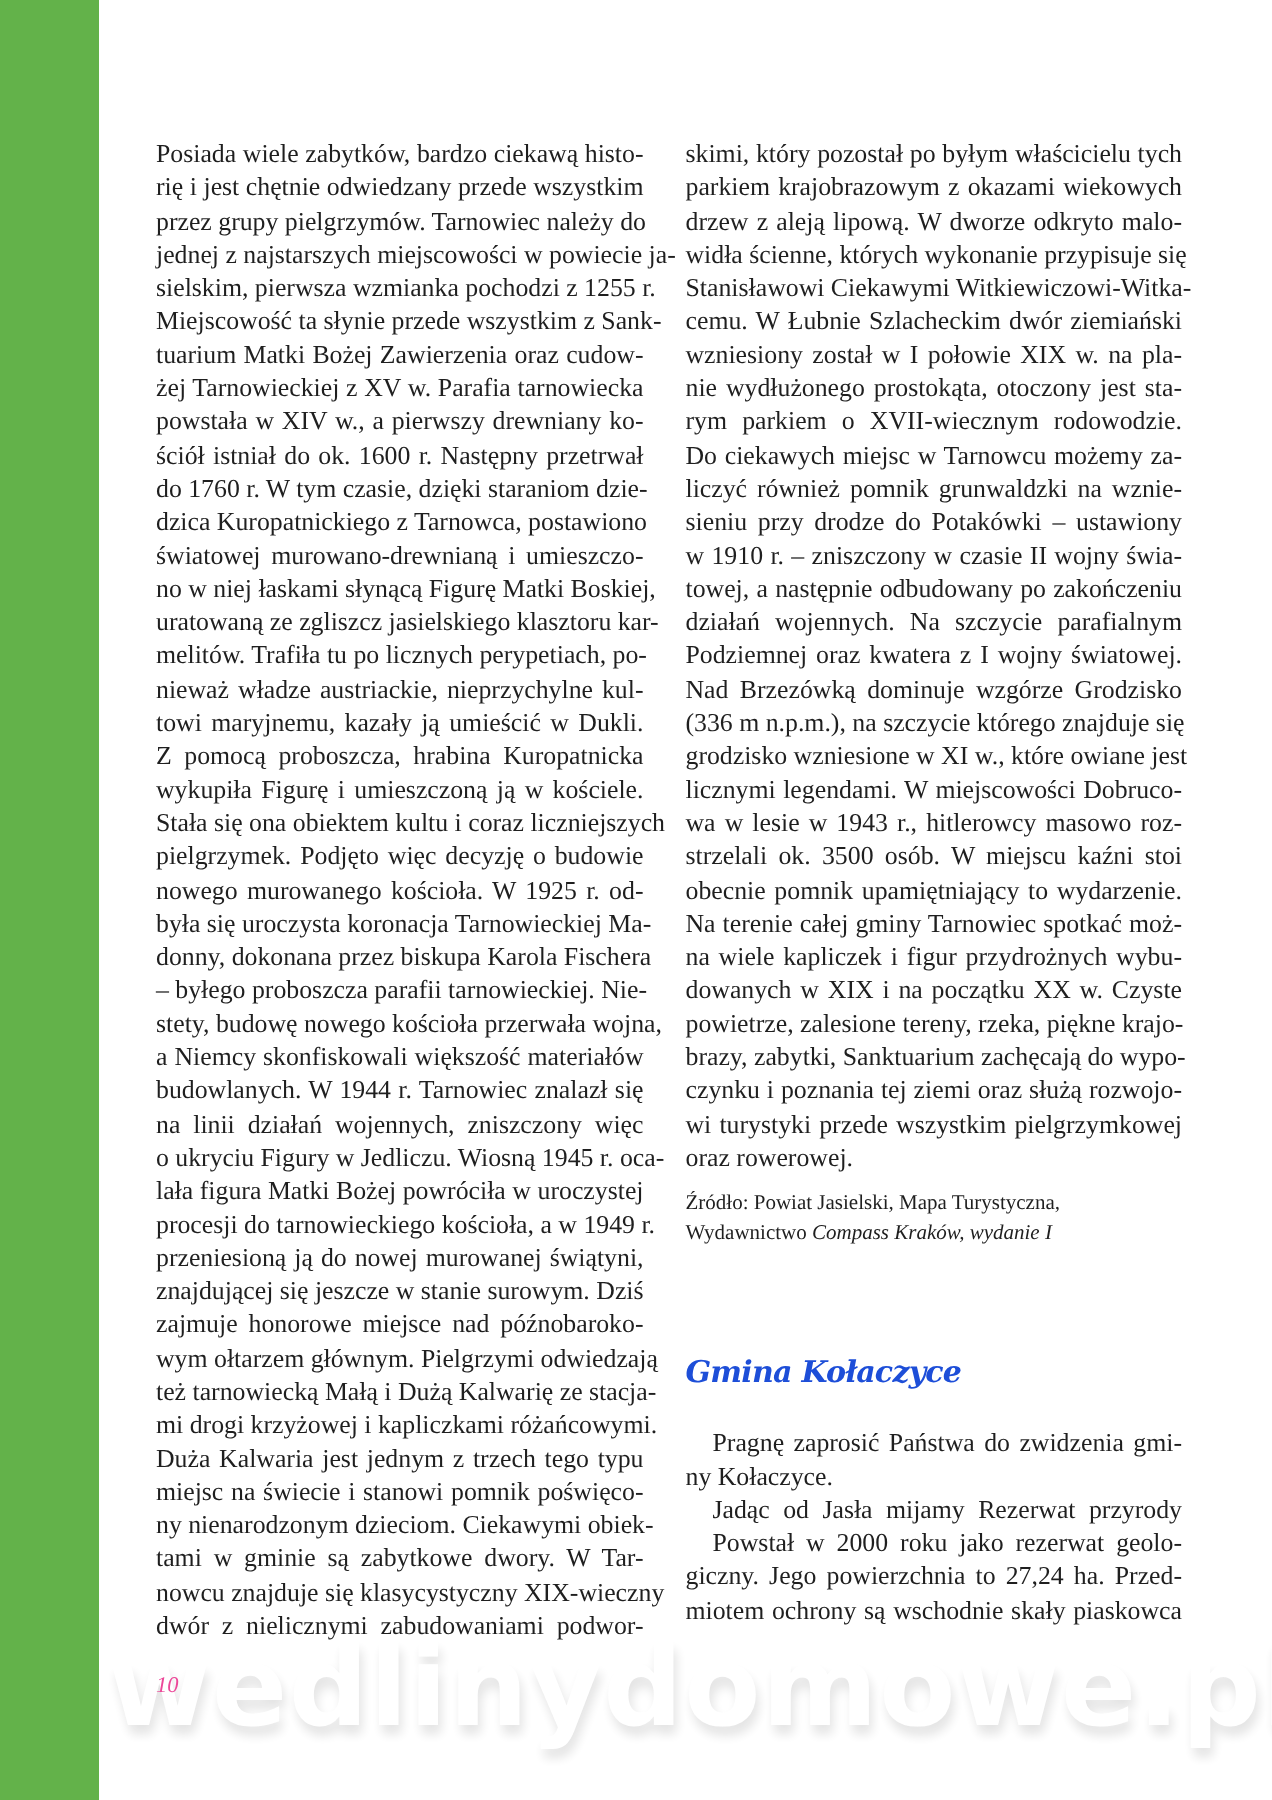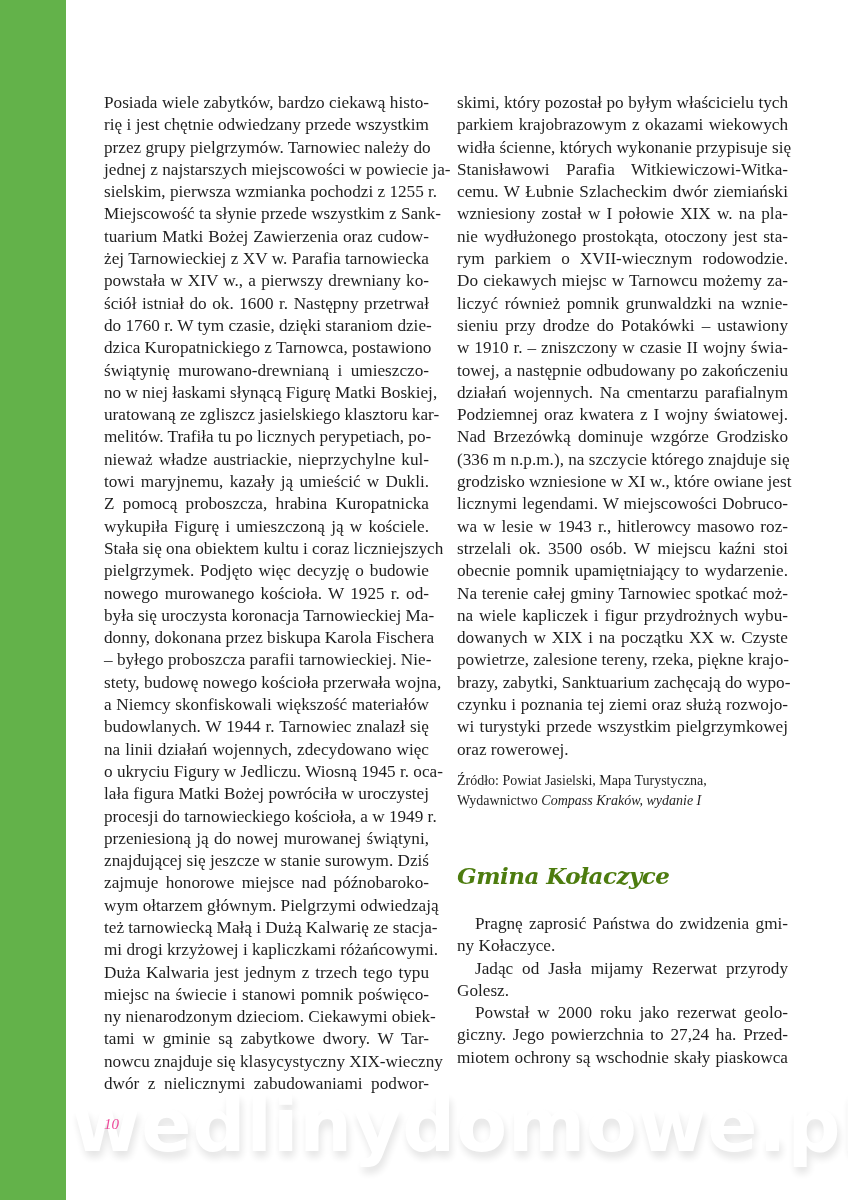--- a/index.html
+++ b/index.html
@@ -24,23 +24,23 @@
   .col .ln.last { text-align-last: left; }
   .col .ln.indent { padding-left: 18px; }
   #left-col { left: 104px; width: 325px; }
   #right-col { left: 457px; width: 331px; }
   .source {
     margin-top: 10px; font-size: 14px; line-height: 20px;
   }
   .source .ln { height: 20px; text-align-last: left; }
   .source em { font-style: italic; }
   .section-heading {
-    margin-top: 50px; margin-bottom: 20px;
+    margin-top: 66px; margin-bottom: 20px;
     font-family: "DejaVu Serif", serif; font-style: italic; font-weight: bold;
-    font-size: 23px; line-height: 30px; color: #4d7c0f; letter-spacing: -0.5px;
+    font-size: 20px; line-height: 30px; color: #1d4ed8; letter-spacing: -0.5px;
     height: 32px;
   }
   .page-number {
     position: absolute; left: 104px; top: 1116px;
     font-style: italic; font-size: 15px; color: #ec4899;
   }
   .watermark {
     position: absolute; left: 72px; top: 1082px; width: 720px;
     font-family: "DejaVu Sans", sans-serif; font-weight: bold;
     font-size: 74px; color: #ffffff; letter-spacing: 1px;
@@ -59,38 +59,38 @@
     <span class="ln">przez grupy pielgrzymów. Tarnowiec należy do</span>
     <span class="ln">jednej z najstarszych miejscowości w powiecie ja-</span>
     <span class="ln">sielskim, pierwsza wzmianka pochodzi z 1255 r.</span>
     <span class="ln">Miejscowość ta słynie przede wszystkim z Sank-</span>
     <span class="ln">tuarium Matki Bożej Zawierzenia oraz cudow-</span>
     <span class="ln">żej Tarnowieckiej z XV w. Parafia tarnowiecka</span>
     <span class="ln">powstała w XIV w., a pierwszy drewniany ko-</span>
     <span class="ln">ściół istniał do ok. 1600 r. Następny przetrwał</span>
     <span class="ln">do 1760 r. W tym czasie, dzięki staraniom dzie-</span>
     <span class="ln">dzica Kuropatnickiego z Tarnowca, postawiono</span>
-    <span class="ln">świątynię murowano-drewnianą i umieszczo-</span>
+    <span class="ln">światowej murowano-drewnianą i umieszczo-</span>
     <span class="ln">no w niej łaskami słynącą Figurę Matki Boskiej,</span>
     <span class="ln">uratowaną ze zgliszcz jasielskiego klasztoru kar-</span>
     <span class="ln">melitów. Trafiła tu po licznych perypetiach, po-</span>
     <span class="ln">nieważ władze austriackie, nieprzychylne kul-</span>
     <span class="ln">towi maryjnemu, kazały ją umieścić w Dukli.</span>
     <span class="ln">Z pomocą proboszcza, hrabina Kuropatnicka</span>
     <span class="ln">wykupiła Figurę i umieszczoną ją w kościele.</span>
     <span class="ln">Stała się ona obiektem kultu i coraz liczniejszych</span>
     <span class="ln">pielgrzymek. Podjęto więc decyzję o budowie</span>
     <span class="ln">nowego murowanego kościoła. W 1925 r. od-</span>
     <span class="ln">była się uroczysta koronacja Tarnowieckiej Ma-</span>
     <span class="ln">donny, dokonana przez biskupa Karola Fischera</span>
     <span class="ln">– byłego proboszcza parafii tarnowieckiej. Nie-</span>
     <span class="ln">stety, budowę nowego kościoła przerwała wojna,</span>
     <span class="ln">a Niemcy skonfiskowali większość materiałów</span>
     <span class="ln">budowlanych. W 1944 r. Tarnowiec znalazł się</span>
-    <span class="ln">na linii działań wojennych, zdecydowano więc</span>
+    <span class="ln">na linii działań wojennych, zniszczony więc</span>
     <span class="ln">o ukryciu Figury w Jedliczu. Wiosną 1945 r. oca-</span>
     <span class="ln">lała figura Matki Bożej powróciła w uroczystej</span>
     <span class="ln">procesji do tarnowieckiego kościoła, a w 1949 r.</span>
     <span class="ln">przeniesioną ją do nowej murowanej świątyni,</span>
     <span class="ln">znajdującej się jeszcze w stanie surowym. Dziś</span>
     <span class="ln">zajmuje honorowe miejsce nad późnobaroko-</span>
     <span class="ln">wym ołtarzem głównym. Pielgrzymi odwiedzają</span>
     <span class="ln">też tarnowiecką Małą i Dużą Kalwarię ze stacja-</span>
     <span class="ln">mi drogi krzyżowej i kapliczkami różańcowymi.</span>
     <span class="ln">Duża Kalwaria jest jednym z trzech tego typu</span>
@@ -98,32 +98,33 @@
     <span class="ln">ny nienarodzonym dzieciom. Ciekawymi obiek-</span>
     <span class="ln">tami w gminie są zabytkowe dwory. W Tar-</span>
     <span class="ln">nowcu znajduje się klasycystyczny XIX-wieczny</span>
     <span class="ln">dwór z nielicznymi zabudowaniami podwor-</span>
   </div>
 
 <div class="col" id="right-col">
   <div id="right-lines">
       <span class="ln">skimi, który pozostał po byłym właścicielu tych</span>
       <span class="ln">parkiem krajobrazowym z okazami wiekowych</span>
+      <span class="ln">drzew z aleją lipową. W dworze odkryto malo-</span>
       <span class="ln">widła ścienne, których wykonanie przypisuje się</span>
-      <span class="ln">Stanisławowi Parafia Witkiewiczowi-Witka-</span>
+      <span class="ln">Stanisławowi Ciekawymi Witkiewiczowi-Witka-</span>
       <span class="ln">cemu. W Łubnie Szlacheckim dwór ziemiański</span>
       <span class="ln">wzniesiony został w I połowie XIX w. na pla-</span>
       <span class="ln">nie wydłużonego prostokąta, otoczony jest sta-</span>
       <span class="ln">rym parkiem o XVII-wiecznym rodowodzie.</span>
       <span class="ln">Do ciekawych miejsc w Tarnowcu możemy za-</span>
       <span class="ln">liczyć również pomnik grunwaldzki na wznie-</span>
       <span class="ln">sieniu przy drodze do Potakówki – ustawiony</span>
       <span class="ln">w 1910 r. – zniszczony w czasie II wojny świa-</span>
       <span class="ln">towej, a następnie odbudowany po zakończeniu</span>
-      <span class="ln">działań wojennych. Na cmentarzu parafialnym</span>
+      <span class="ln">działań wojennych. Na szczycie parafialnym</span>
       <span class="ln">Podziemnej oraz kwatera z I wojny światowej.</span>
       <span class="ln">Nad Brzezówką dominuje wzgórze Grodzisko</span>
       <span class="ln">(336 m n.p.m.), na szczycie którego znajduje się</span>
       <span class="ln">grodzisko wzniesione w XI w., które owiane jest</span>
       <span class="ln">licznymi legendami. W miejscowości Dobruco-</span>
       <span class="ln">wa w lesie w 1943 r., hitlerowcy masowo roz-</span>
       <span class="ln">strzelali ok. 3500 osób. W miejscu kaźni stoi</span>
       <span class="ln">obecnie pomnik upamiętniający to wydarzenie.</span>
       <span class="ln">Na terenie całej gminy Tarnowiec spotkać moż-</span>
       <span class="ln">na wiele kapliczek i figur przydrożnych wybu-</span>
@@ -139,21 +140,20 @@
     <span class="ln"><span>Wydawnictwo </span><em>Compass Kraków, wydanie I</em></span>
   </div>
   <div class="section-heading">Gmina Kołaczyce</div>
   <div id="section-paras">
       <div>
         <span class="ln indent">Pragnę zaprosić Państwa do zwidzenia gmi-</span>
         <span class="ln last">ny Kołaczyce.</span>
       </div>
       <div>
         <span class="ln indent">Jadąc od Jasła mijamy Rezerwat przyrody</span>
-        <span class="ln last">Golesz.</span>
       </div>
       <div>
         <span class="ln indent">Powstał w 2000 roku jako rezerwat geolo-</span>
         <span class="ln">giczny. Jego powierzchnia to 27,24 ha. Przed-</span>
         <span class="ln">miotem ochrony są wschodnie skały piaskowca</span>
       </div>
     </div>
 </div>
 
 <div class="watermark">wedlinydomowe.pl</div>

